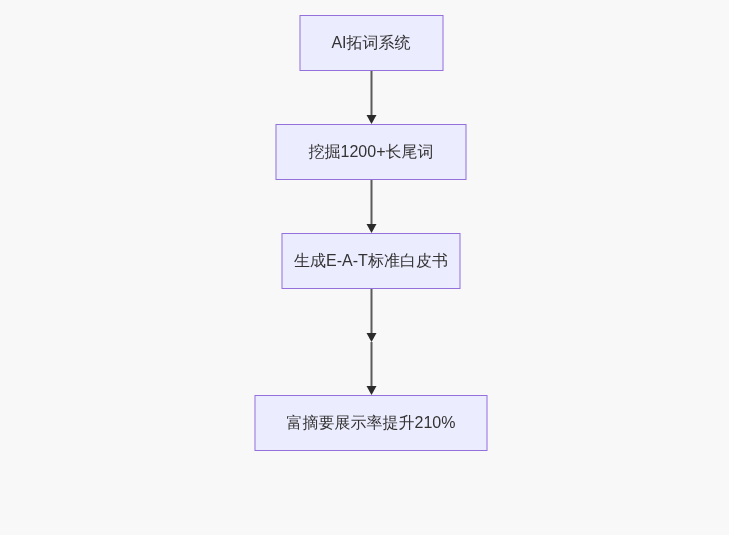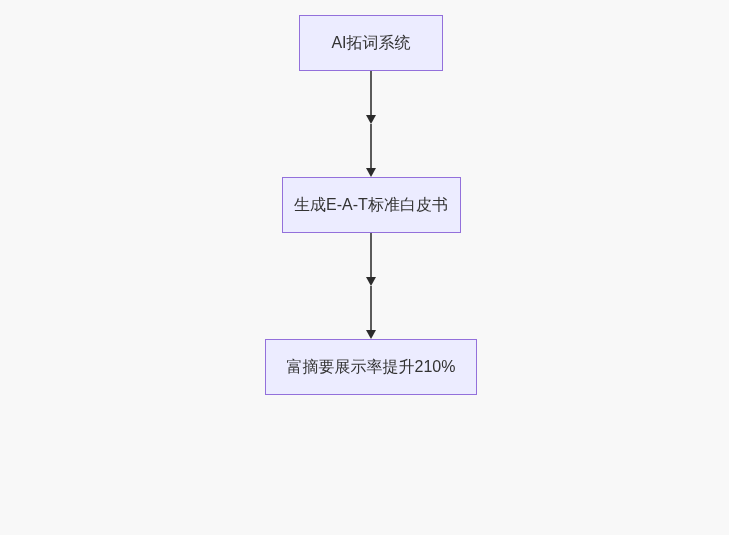--- a/index.html
+++ b/index.html
@@ -63,20 +63,23 @@
 
   <div class="node" style="width:144px">
     <span>AI拓词系统</span>
   </div>
 
   <div class="connector">
     <div class="line"></div>
     <div class="head"></div>
   </div>
 
+  <div class="node" style="width:191px">
+    <span>挖掘1200+长尾词</span>
+  </div>
 
   <div class="connector">
     <div class="line"></div>
     <div class="head"></div>
   </div>
 
   <div class="node" style="width:179px">
     <span>生成E-A-T标准白皮书</span>
   </div>
 
@@ -84,17 +87,17 @@
     <div class="line"></div>
     <div class="head"></div>
   </div>
 
 
   <div class="connector">
     <div class="line"></div>
     <div class="head"></div>
   </div>
 
-  <div class="node" style="width:212px">
+  <div class="node" style="width:233px">
     <span>富摘要展示率提升210%</span>
   </div>
 
 </div>
 
 </body></html>

